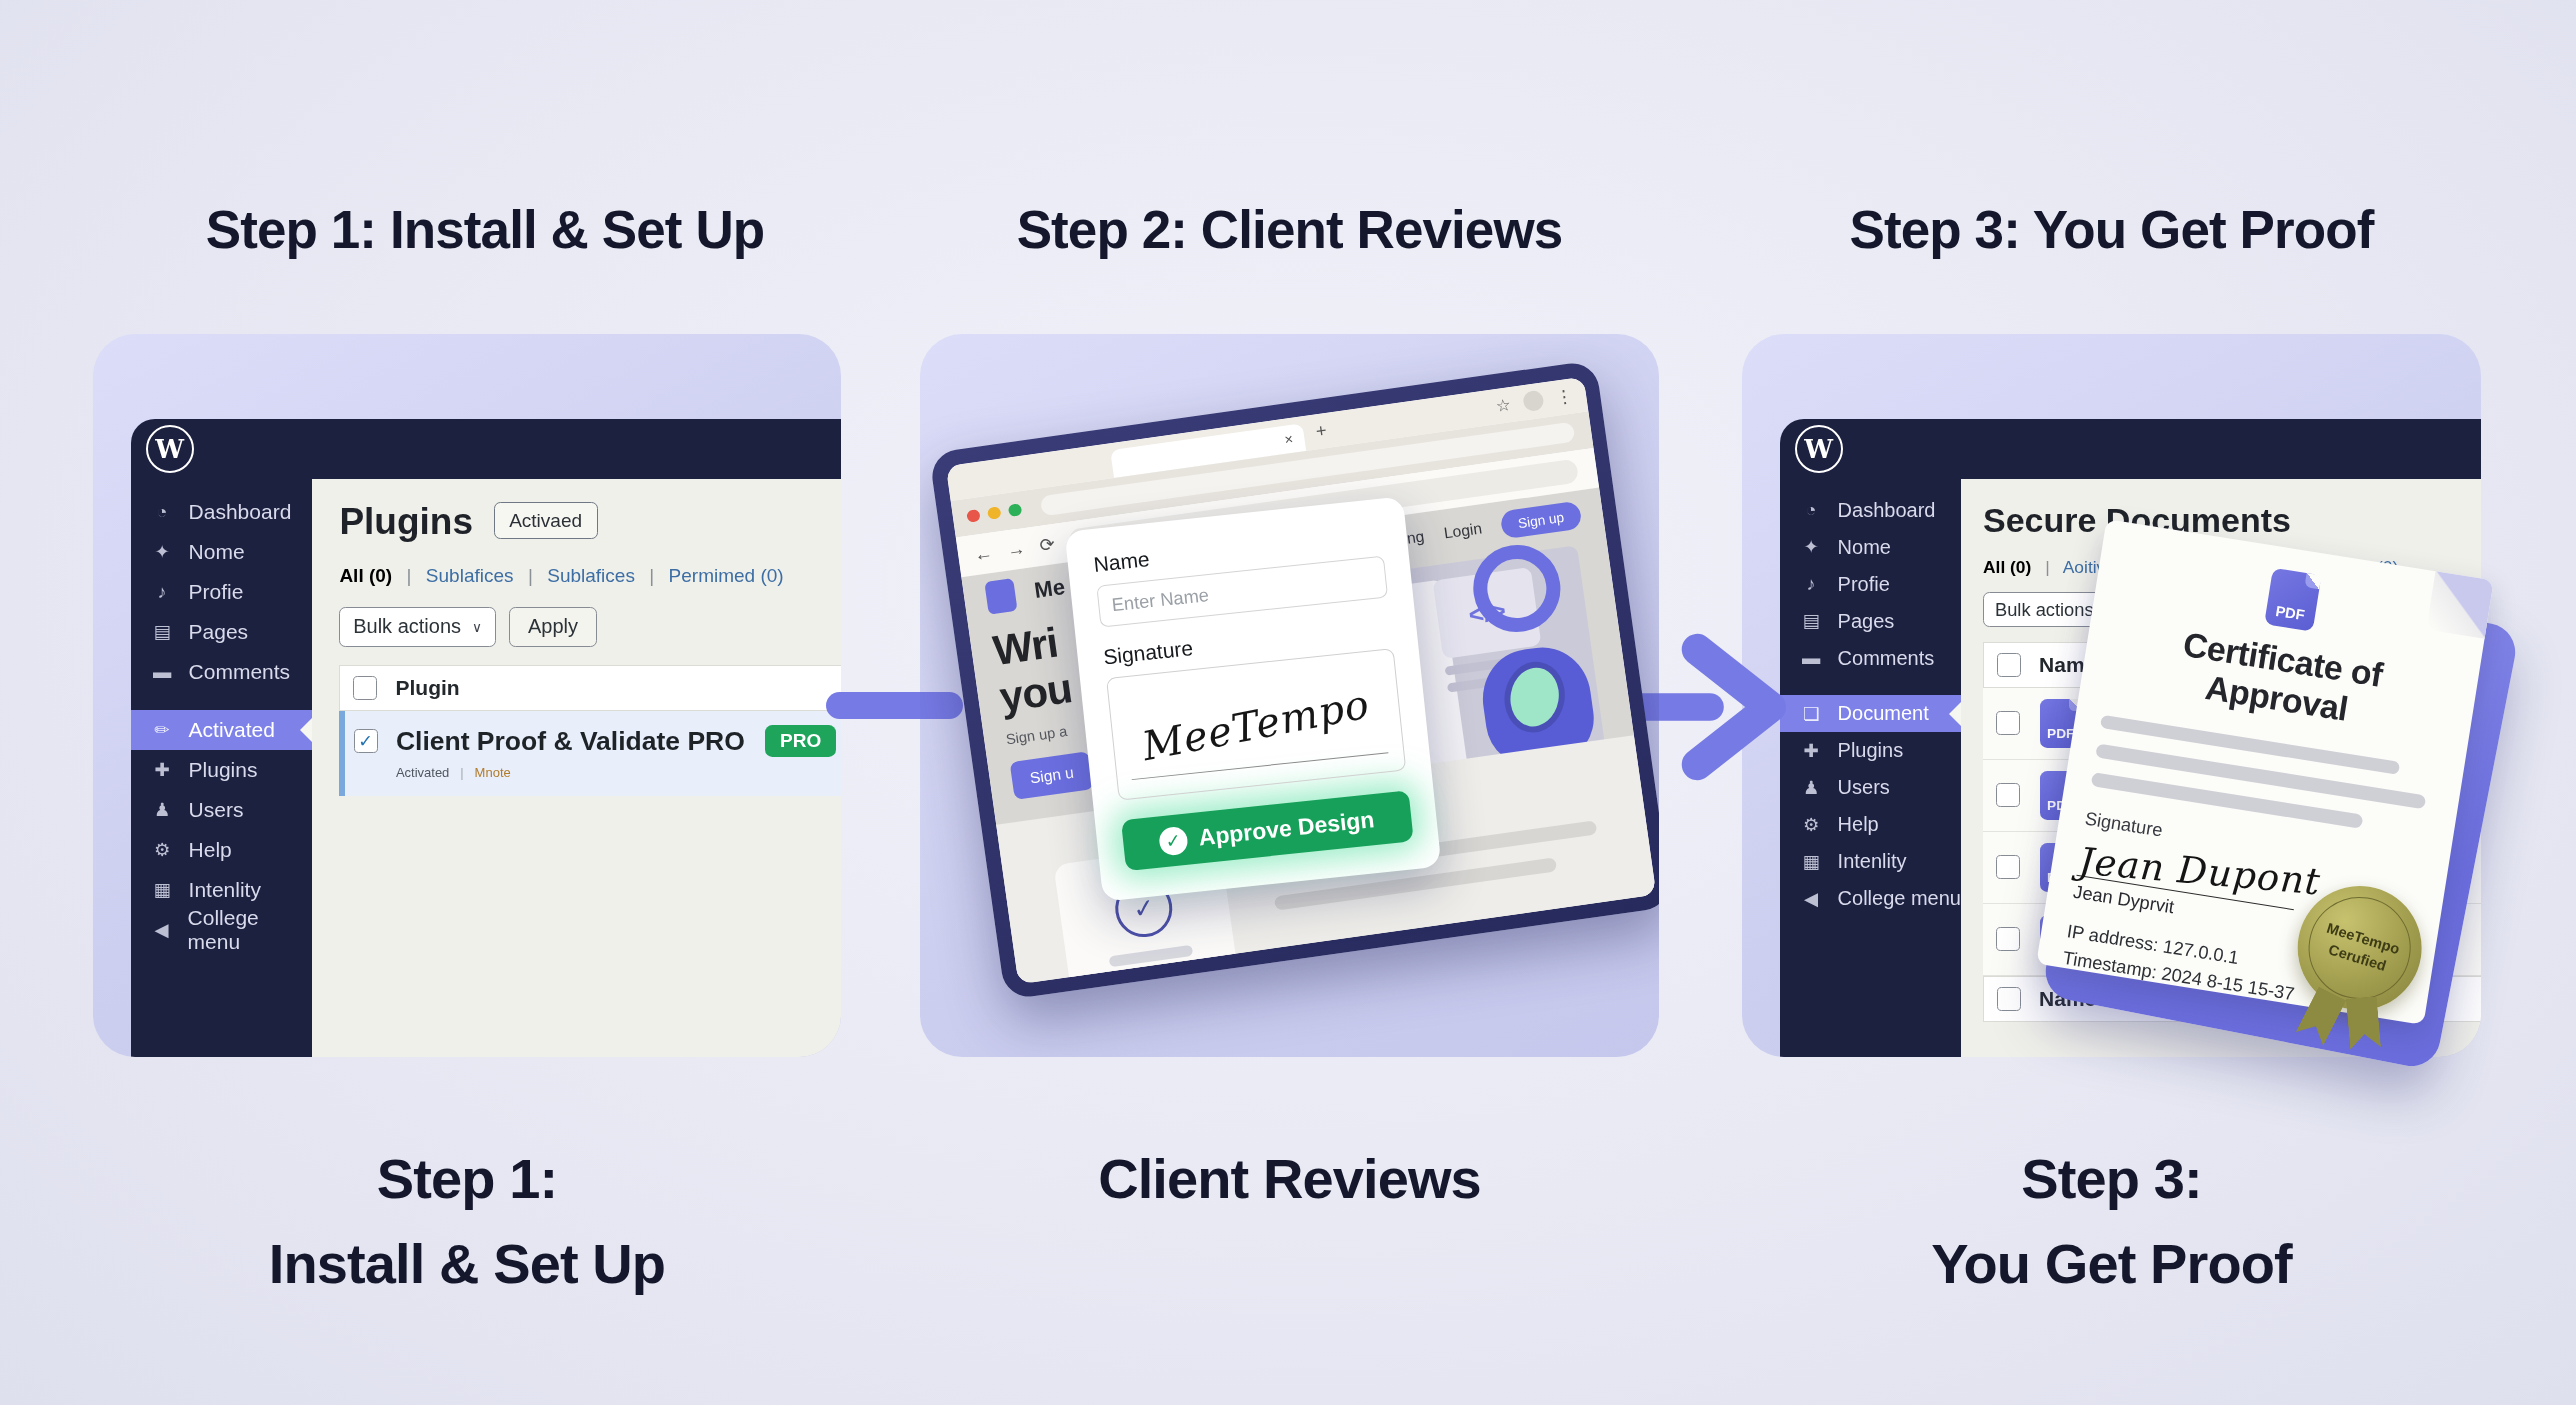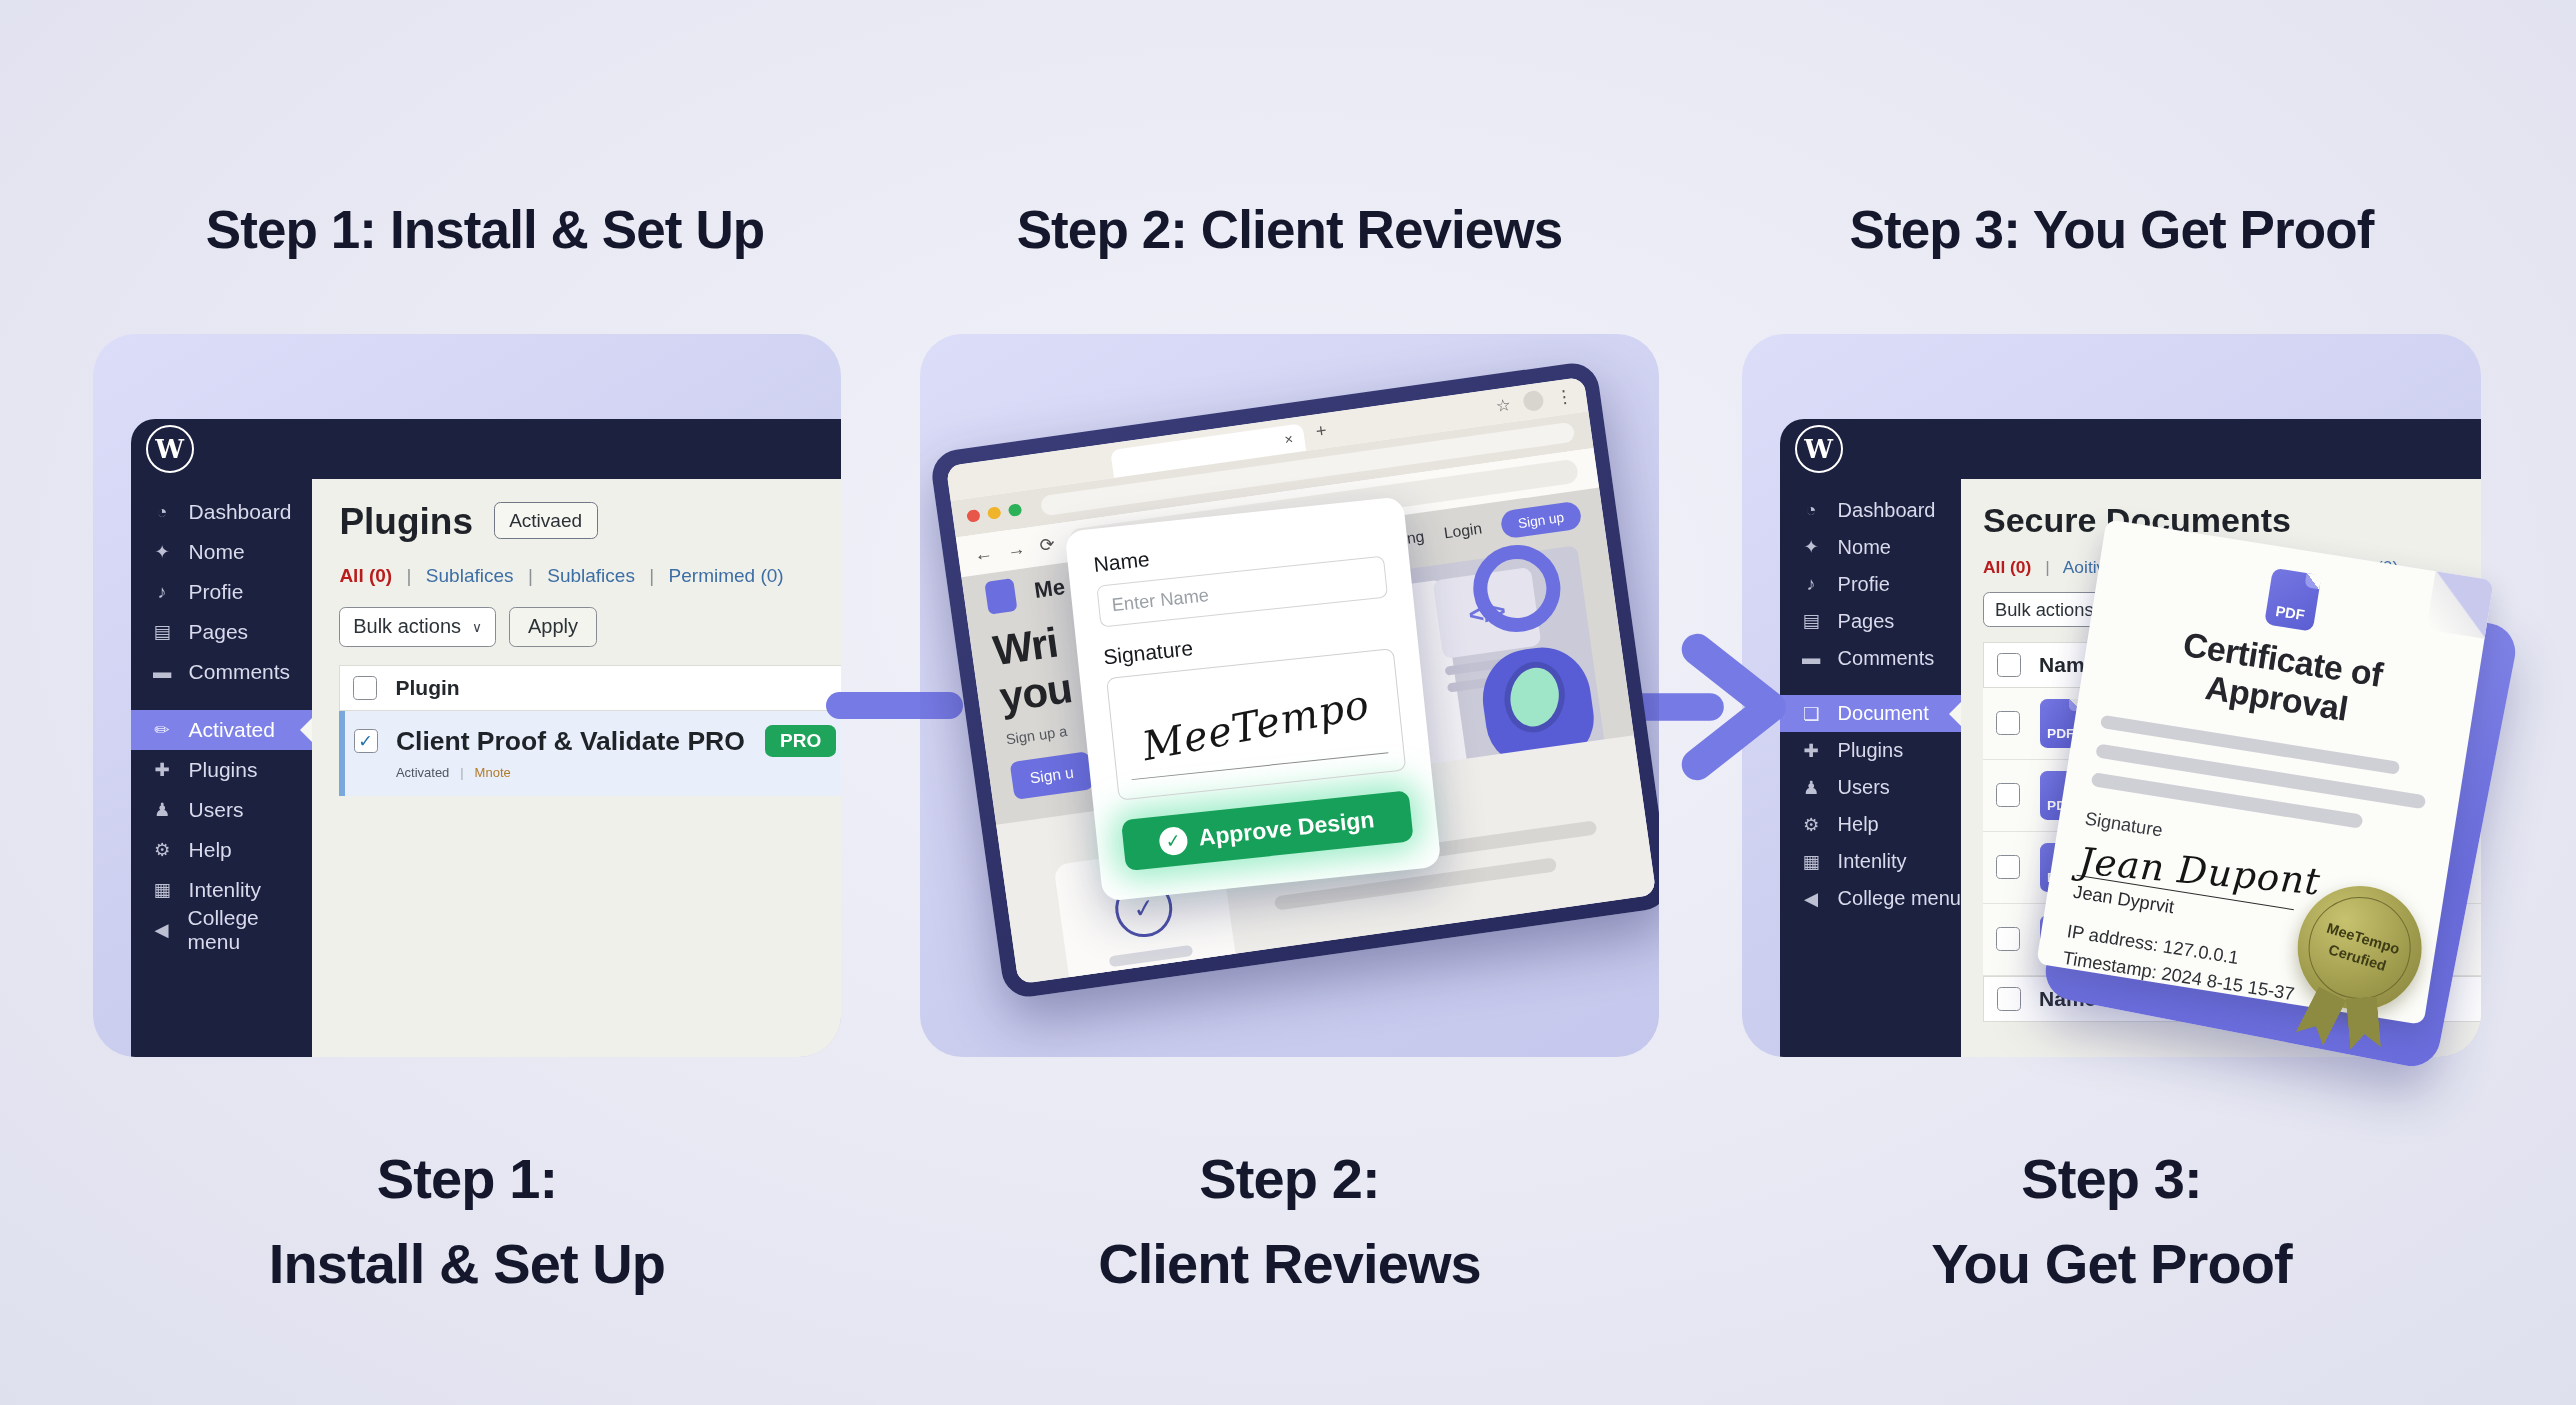--- a/index.html
+++ b/index.html
@@ -32,21 +32,21 @@
   .sb-item.active{background:#7d81e8;color:#fff;}
   .sb-item.active .notch{position:absolute;right:0;top:50%;transform:translateY(-50%);
     width:0;height:0;border:12px solid transparent;border-right-color:#f7f7f2;}
   .sb-gap{height:18.3px;}
   .content{flex:1;background:#f0f0ea;padding:22px 0 0 27.4px;position:relative;}
   .page-title{font-size:37px;font-weight:600;color:#1f2329;display:inline-block;}
   .panel3 .page-title{font-size:34px;}
   .title-badge{display:inline-block;margin-left:16.5px;border:1.8px solid #6f7884;border-radius:6.4px;
     padding:6.4px 14.6px;font-size:19px;color:#2b3036;background:#f7f7f2;vertical-align:7.3px;}
   .filters{margin-top:22px;font-size:19px;color:#3c6ea5;}
-  .filters .strong{color:#b91c1c;font-weight:700;text-align:right;}
+  .filters .strong{color:#000000;font-weight:700;text-align:right;}
   .filters .sep{color:#8b9097;margin:0 9.1px;}
   .controls{margin-top:20px;display:flex;align-items:center;gap:12.8px;}
   .select{display:inline-flex;align-items:center;gap:11px;background:#fff;border:1.8px solid #868b94;
     border-radius:6.4px;padding:7.3px 12.8px;font-size:20px;color:#2c3338;}
   .select .chev{font-size:13.7px;color:#40454d;}
   .btn-apply{border:1.8px solid #868b94;border-radius:6.4px;padding:7.3px 18.3px;font-size:20px;color:#2c3338;background:#f4f4ef;}
   .table{margin-top:18.3px;margin-right:0;}
   .t-head{background:#fff;border:0.9px solid #dcdcd6;border-right:none;height:44px;display:flex;align-items:center;padding-left:12.8px;}
   .cb{width:22px;height:22px;border:1.8px solid #868b94;border-radius:4.6px;background:#fff;flex-shrink:0;
     display:flex;align-items:center;justify-content:center;font-size:17.4px;color:#2271b1;}
@@ -539,21 +539,20 @@
         </div>
       </div>
     </div>
   </div>
 
   <div class="bottom-label bl1">
     <div>Step 1:</div>
     <div>Install &amp; Set Up</div>
   </div>
   <div class="bottom-label bl2">
-    <div>Step 2:</div>
     <div>Client Reviews</div>
   </div>
   <div class="bottom-label bl3">
     <div>Step 3:</div>
     <div>You Get Proof</div>
   </div>
 
 </div>
 
 

